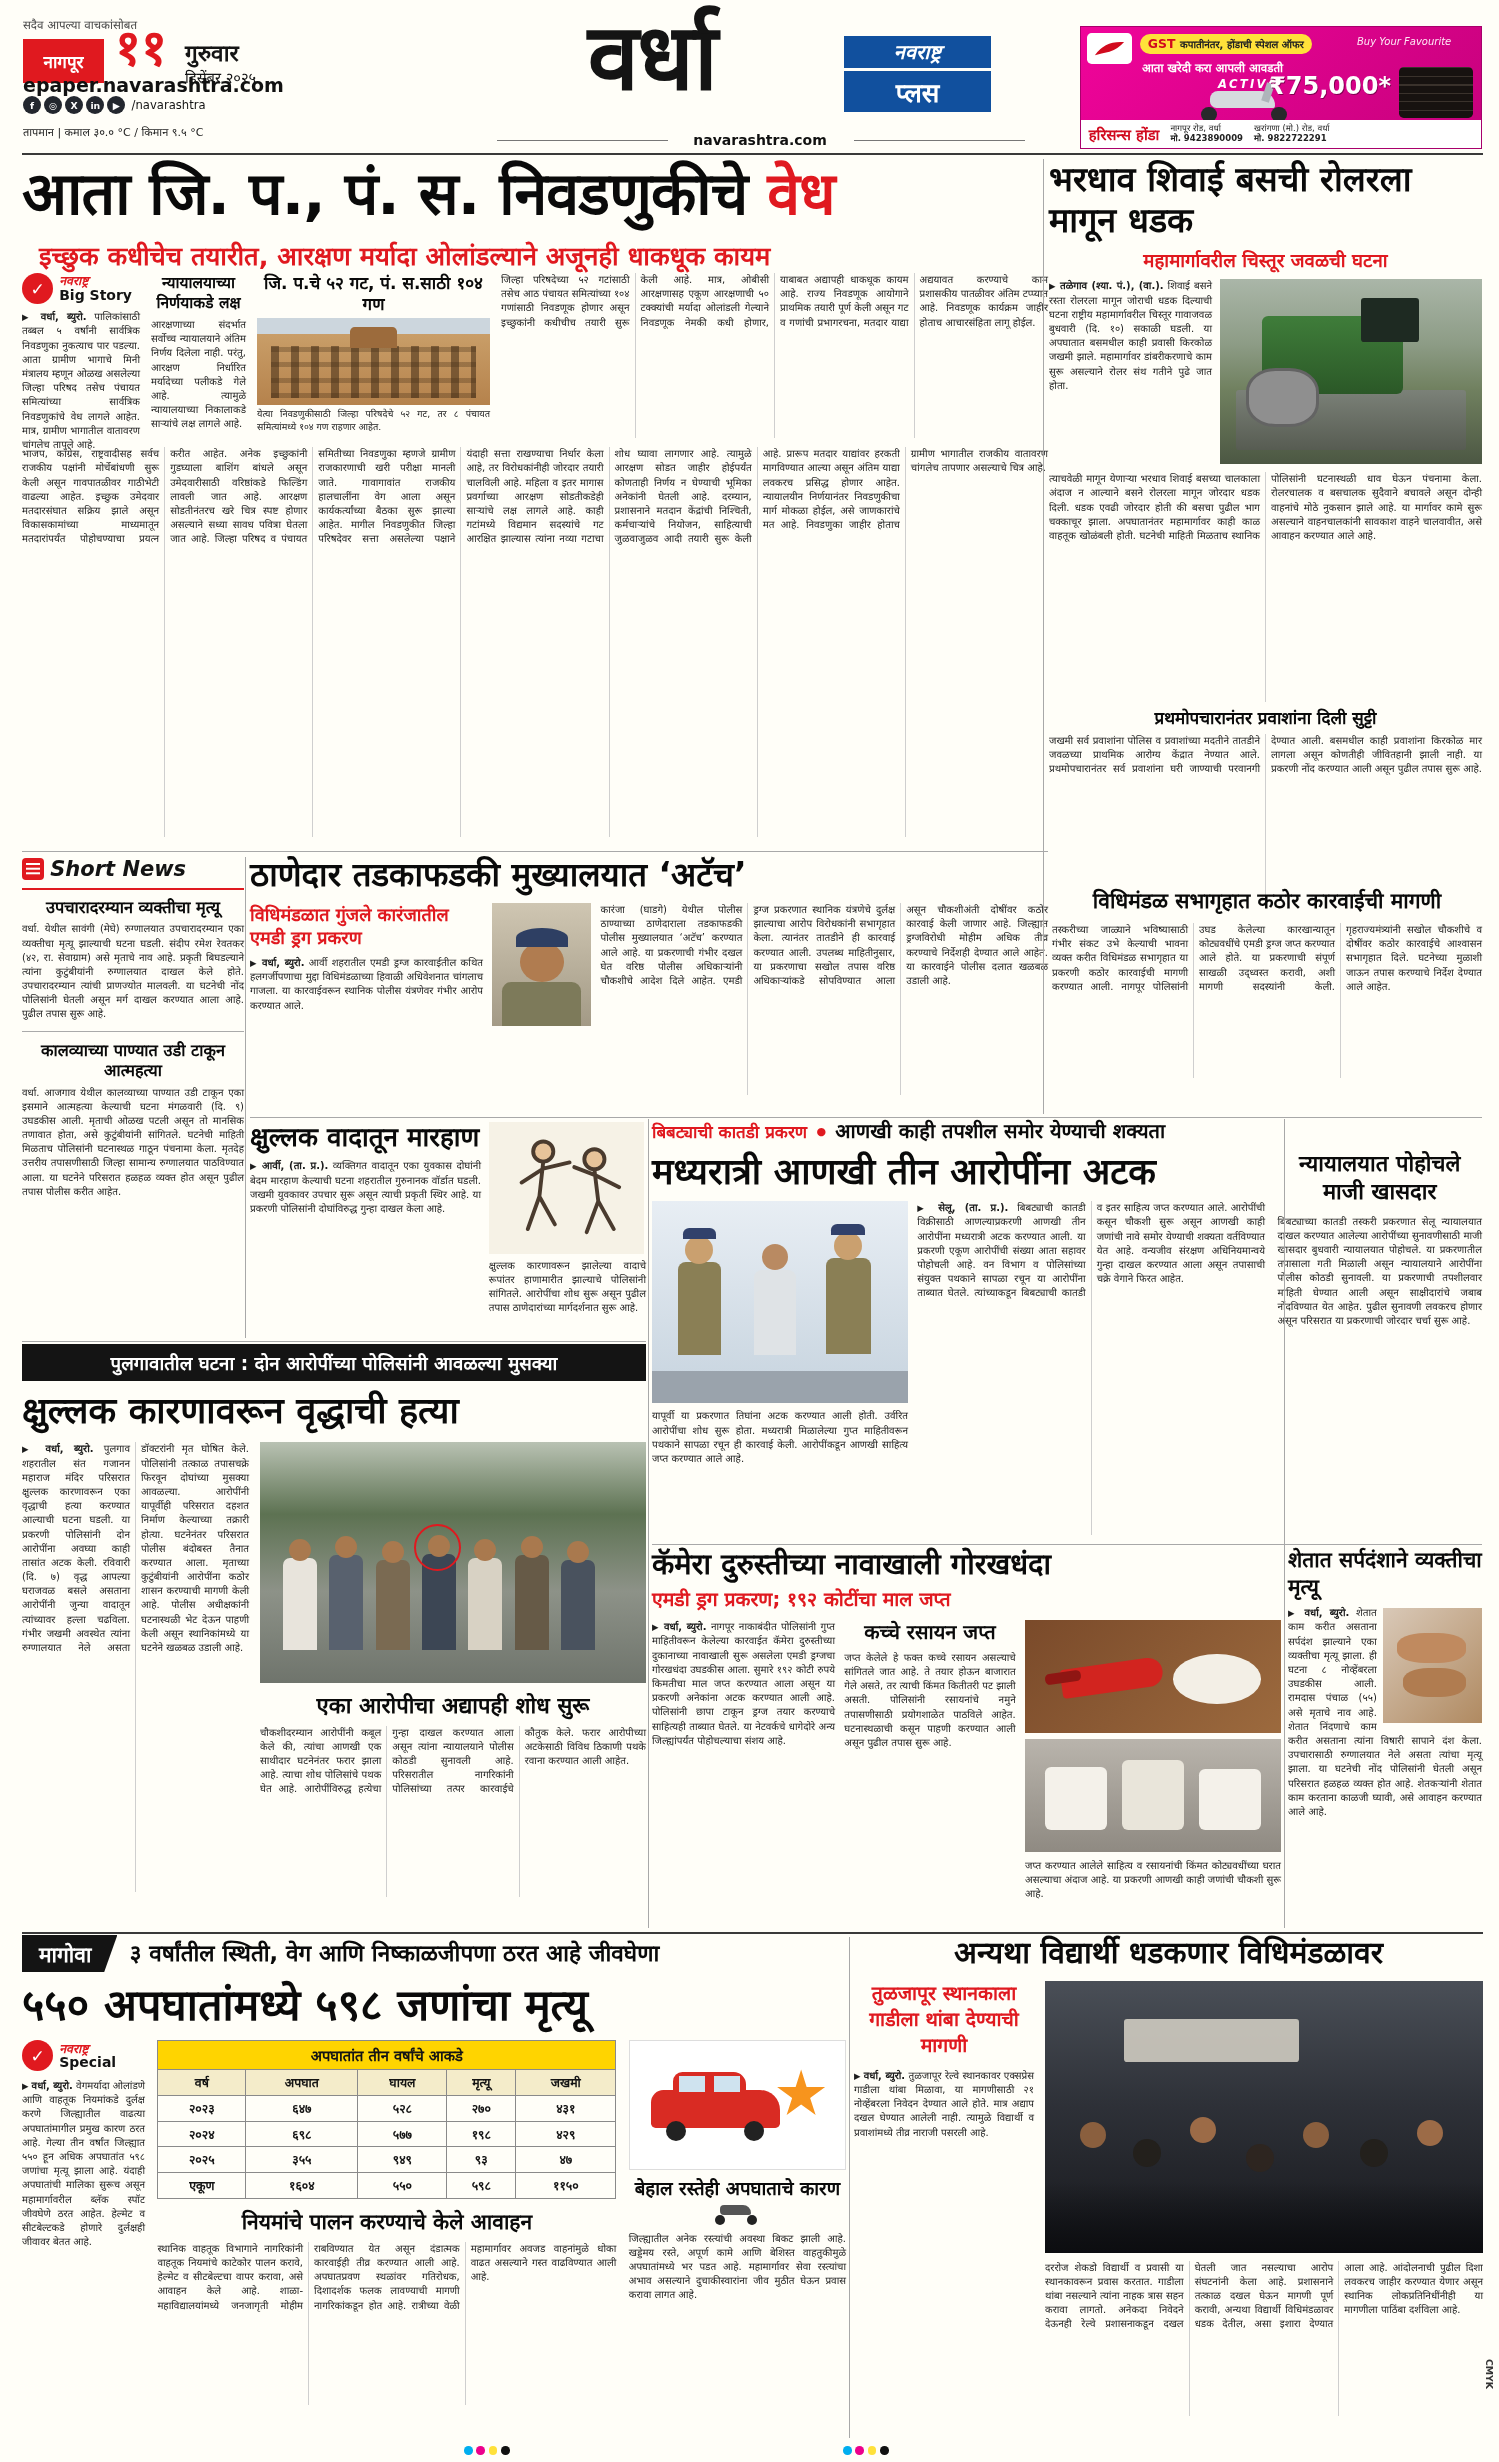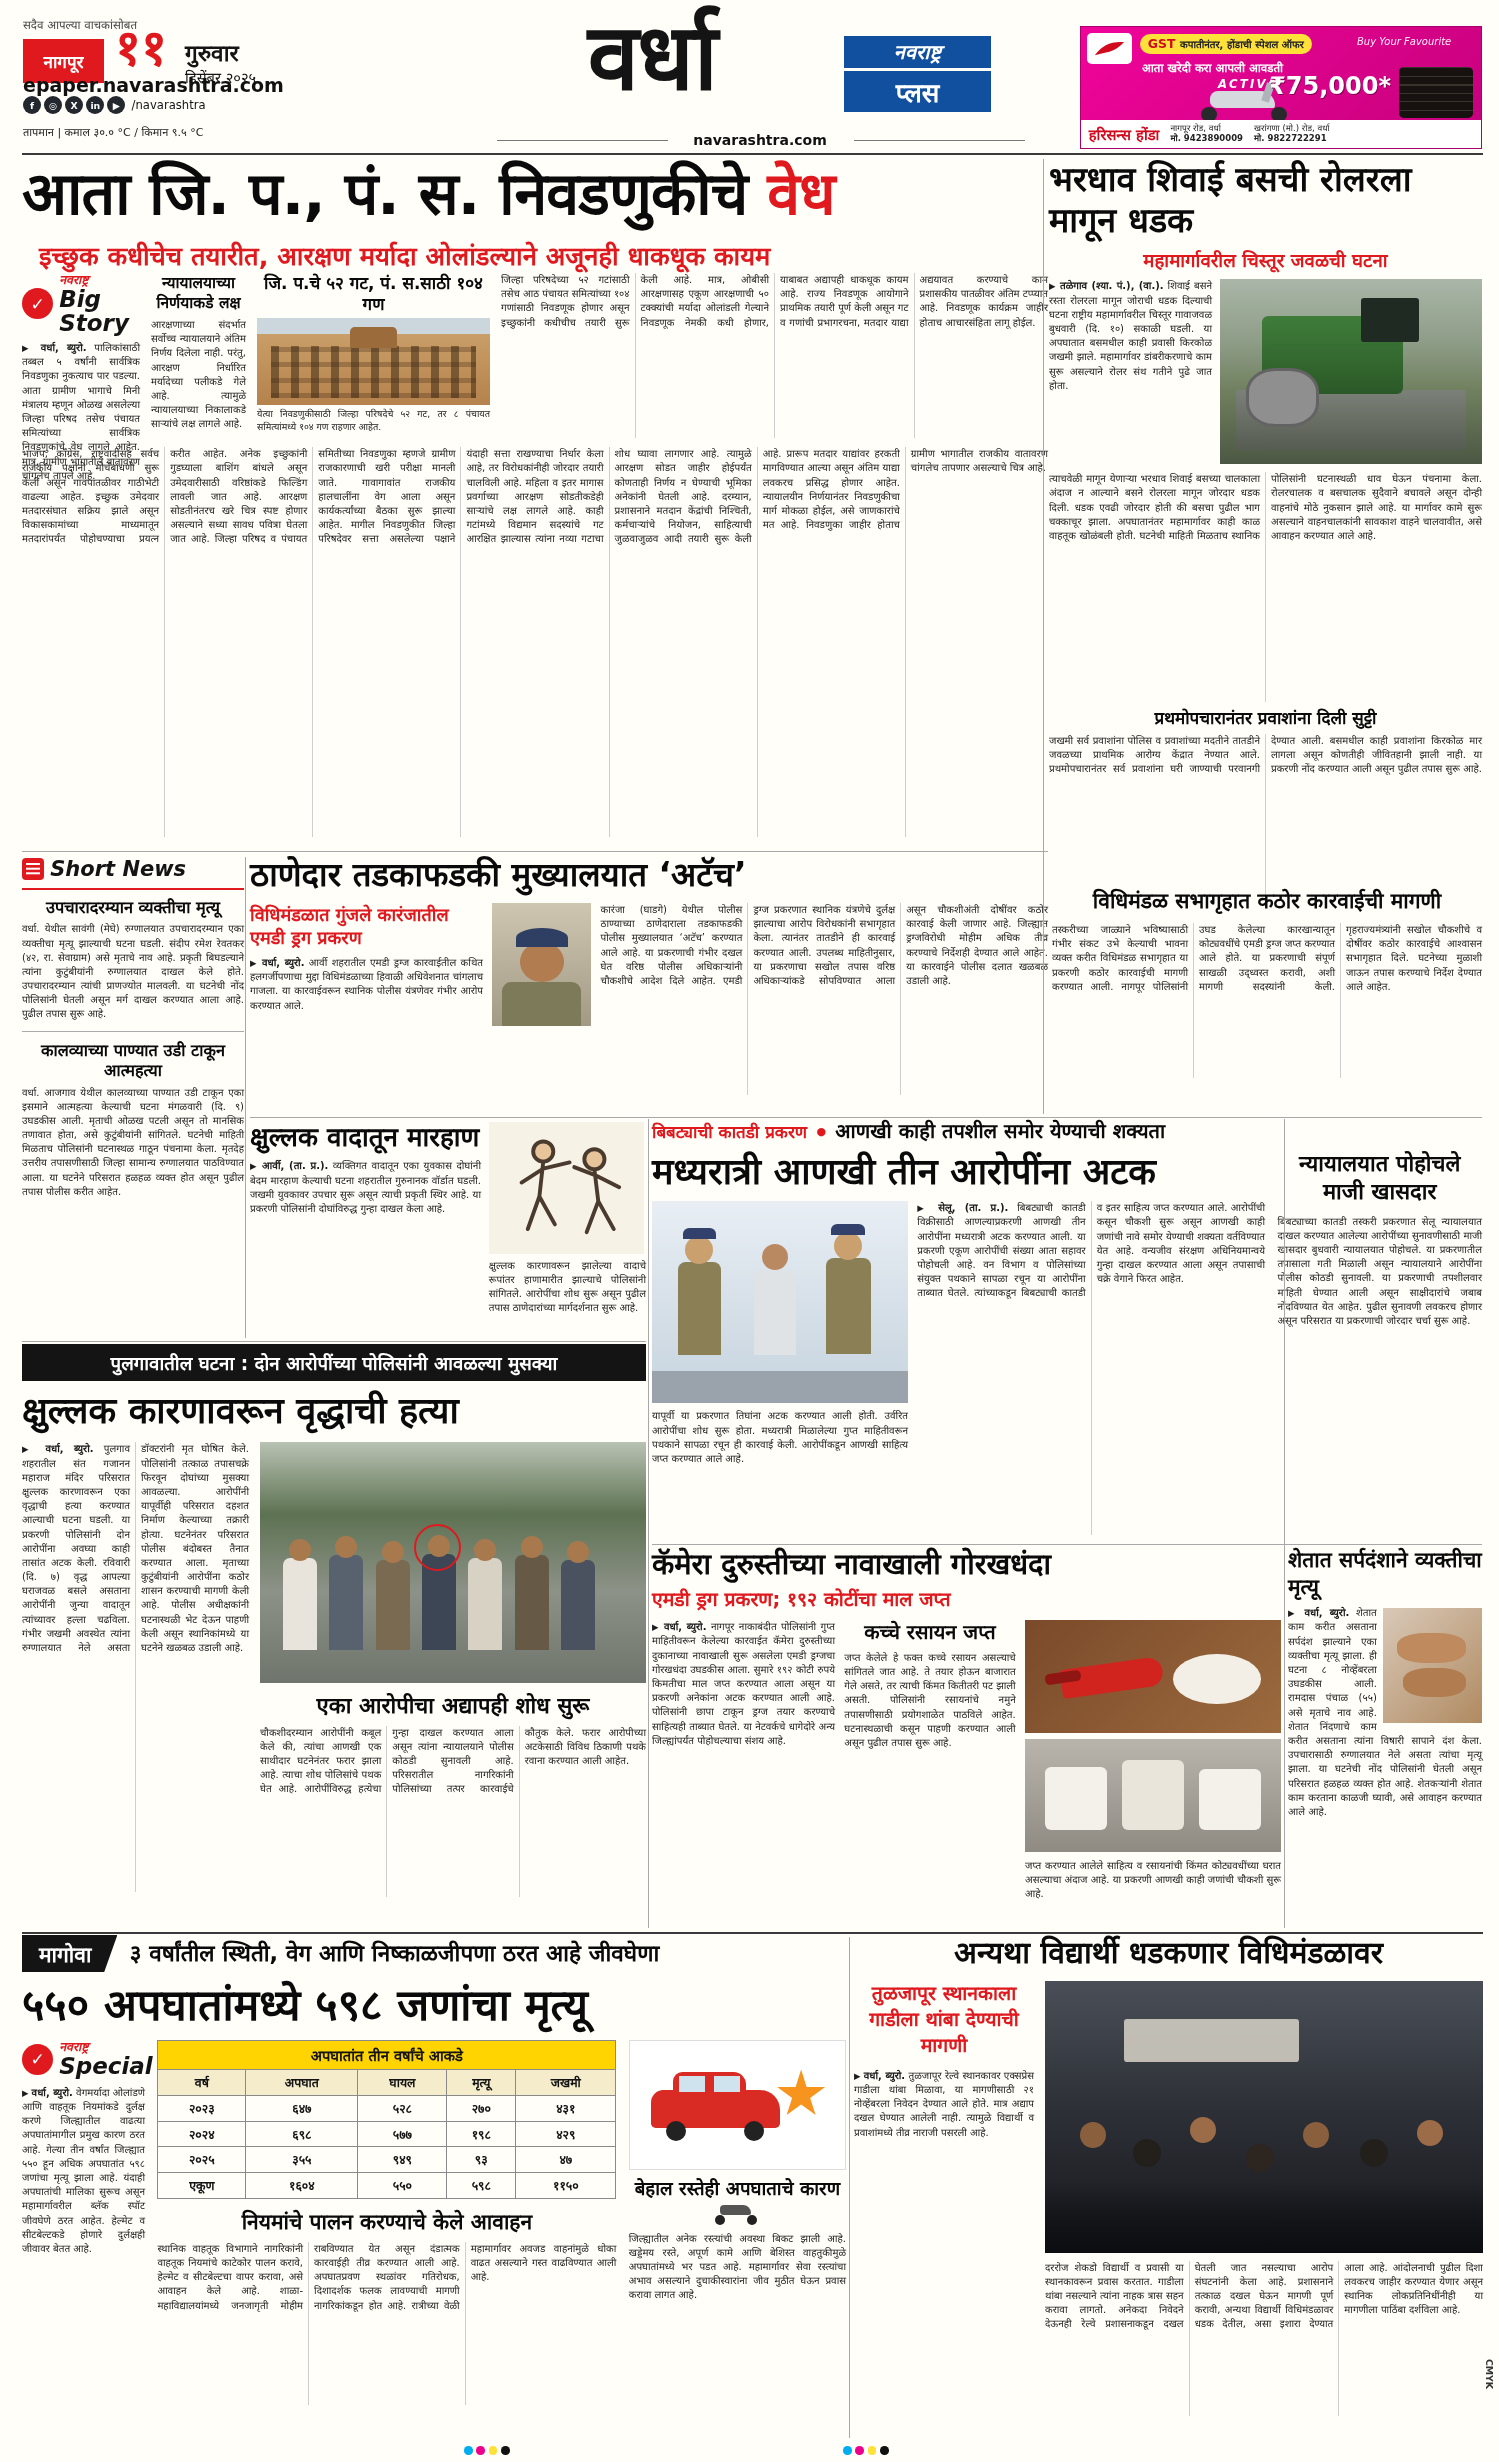--- a/index.html
+++ b/index.html
@@ -19,21 +19,21 @@
 .cols7{column-count:7;column-gap:11px;column-rule:0.8px solid #cfcfcf}
 .photo{position:relative;overflow:hidden;background:#c8c8c8}
 .hrule{position:absolute;height:1.6px;background:#3a3a3a}
 .vrule{position:absolute;width:0.8px;background:#a8a8a8}
 .edition-badge{background:#e0191f;color:#fff;font-weight:700;font-size:17px;width:81px;height:44px;display:flex;align-items:center;justify-content:center}
 .sic{display:inline-flex;width:18px;height:18px;border-radius:50%;background:#23272e;color:#fff;font-size:9.3px;align-items:center;justify-content:center;margin-right:3.1px;font-weight:700}
 .brand-box{background:#11509e;color:#fff;text-align:center;font-weight:700;padding:2.3px 9.3px}
 .nbadge{display:flex;align-items:center;gap:6.2px}
 .ncirc{width:31px;height:31px;border-radius:50%;background:#e0191f;color:#fff;display:flex;align-items:center;justify-content:center;font-size:17px;font-weight:700;flex:none}
 .nbrand{color:#e0191f;font-style:italic;font-weight:700;font-size:12.4px;line-height:1.1}
-.nlabel{font-style:italic;font-weight:700;font-size:23px;line-height:1.05}
+.nlabel{font-weight:700;font-size:14px;line-height:1.05}
 .black-bar{background:#141414;color:#fff;font-weight:700;font-size:18.6px;text-align:center;padding:6.2px 4.7px}
 .magova-tab{background:#141414;color:#fff;font-weight:700;font-size:21px;padding:4.7px 26px 4.7px 17px;clip-path:polygon(0 0,100% 0,86% 100%,0 100%)}
 .acc-table{width:100%;border-collapse:collapse;text-align:center}
 .acc-table caption{background:#ffd400;font-weight:700;font-size:14.7px;padding:3.9px;border:0.8px solid #8a8a8a;border-bottom:none}
 .acc-table th{background:#f4ecca;border:0.8px solid #8a8a8a;font-size:12.4px;padding:3.9px 1.6px}
 .acc-table td{border:0.8px solid #8a8a8a;font-size:12.4px;font-weight:700;padding:3.9px 1.6px}
 .sn-head{display:flex;align-items:center;gap:6.2px;border-bottom:2.3px solid #e0191f;padding-bottom:7px}
 .sn-icon{width:22px;height:22px;background:#e0191f;border-radius:3.9px;position:relative;flex:none}
 .sn-icon::after{content:"";position:absolute;left:3.9px;top:4.7px;width:14px;height:2.3px;background:#fff;box-shadow:0 4.7px 0 #fff,0 9.3px 0 #fff}
 .sn-title{font-style:italic;font-weight:700;font-size:21px}

